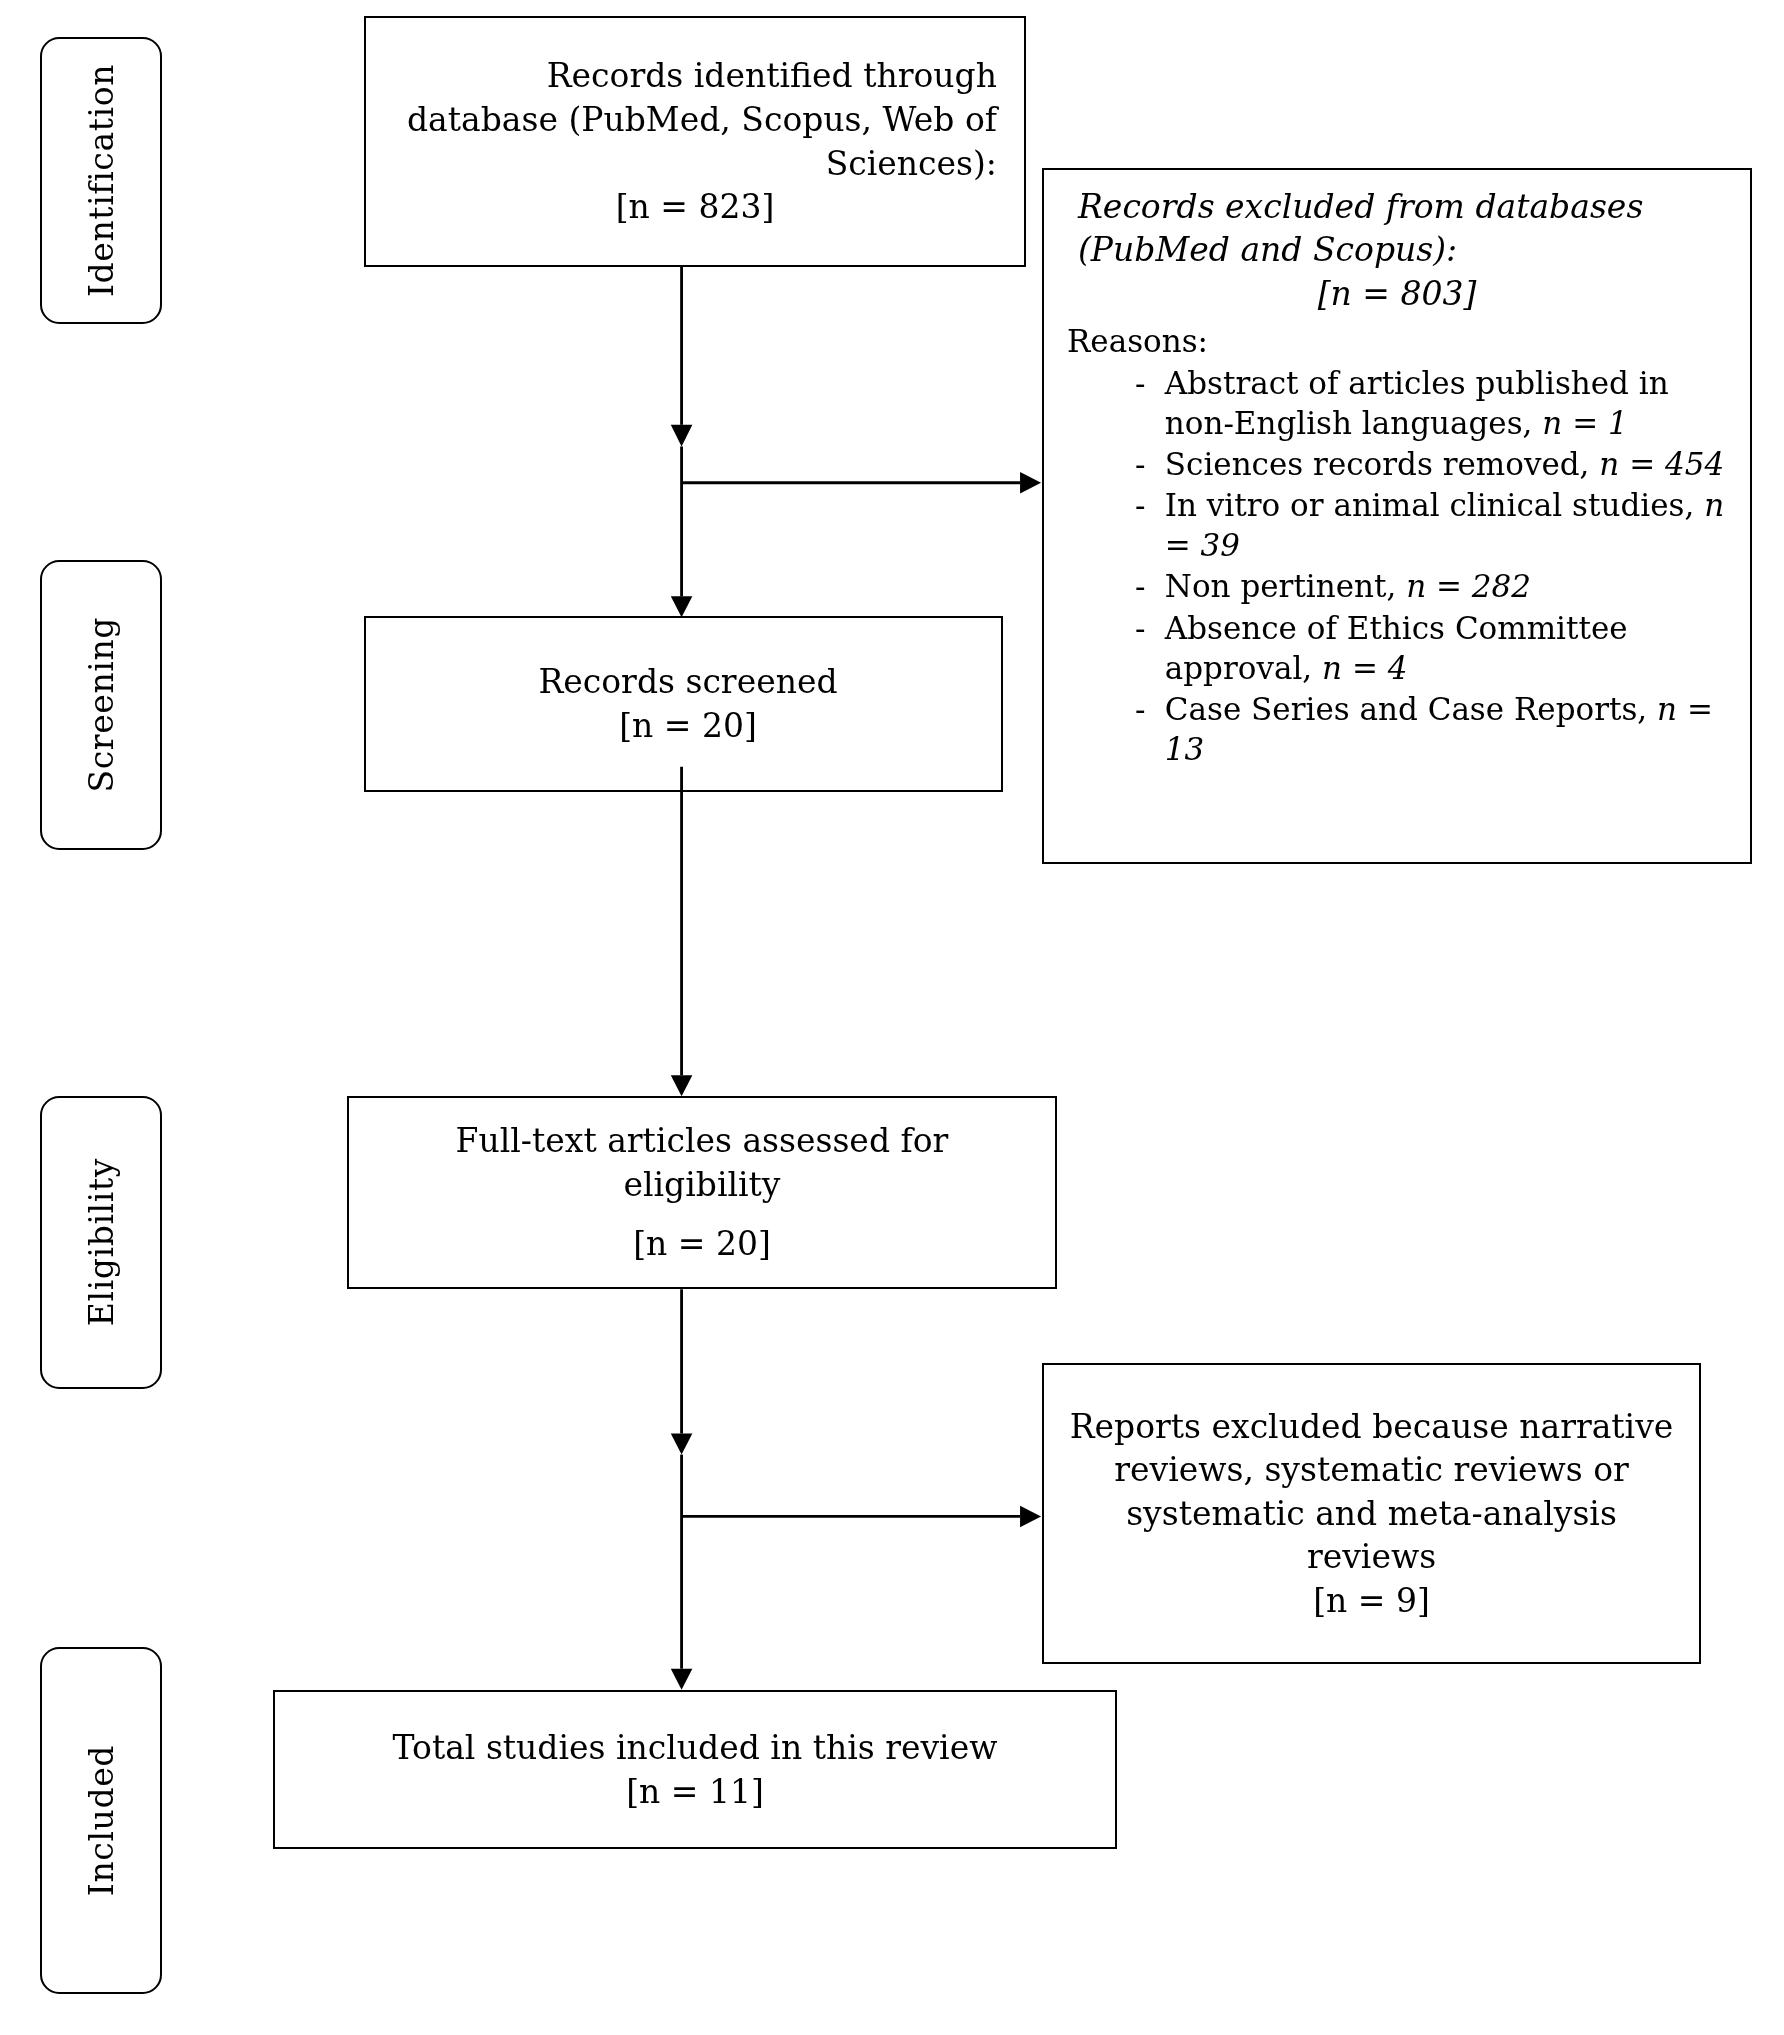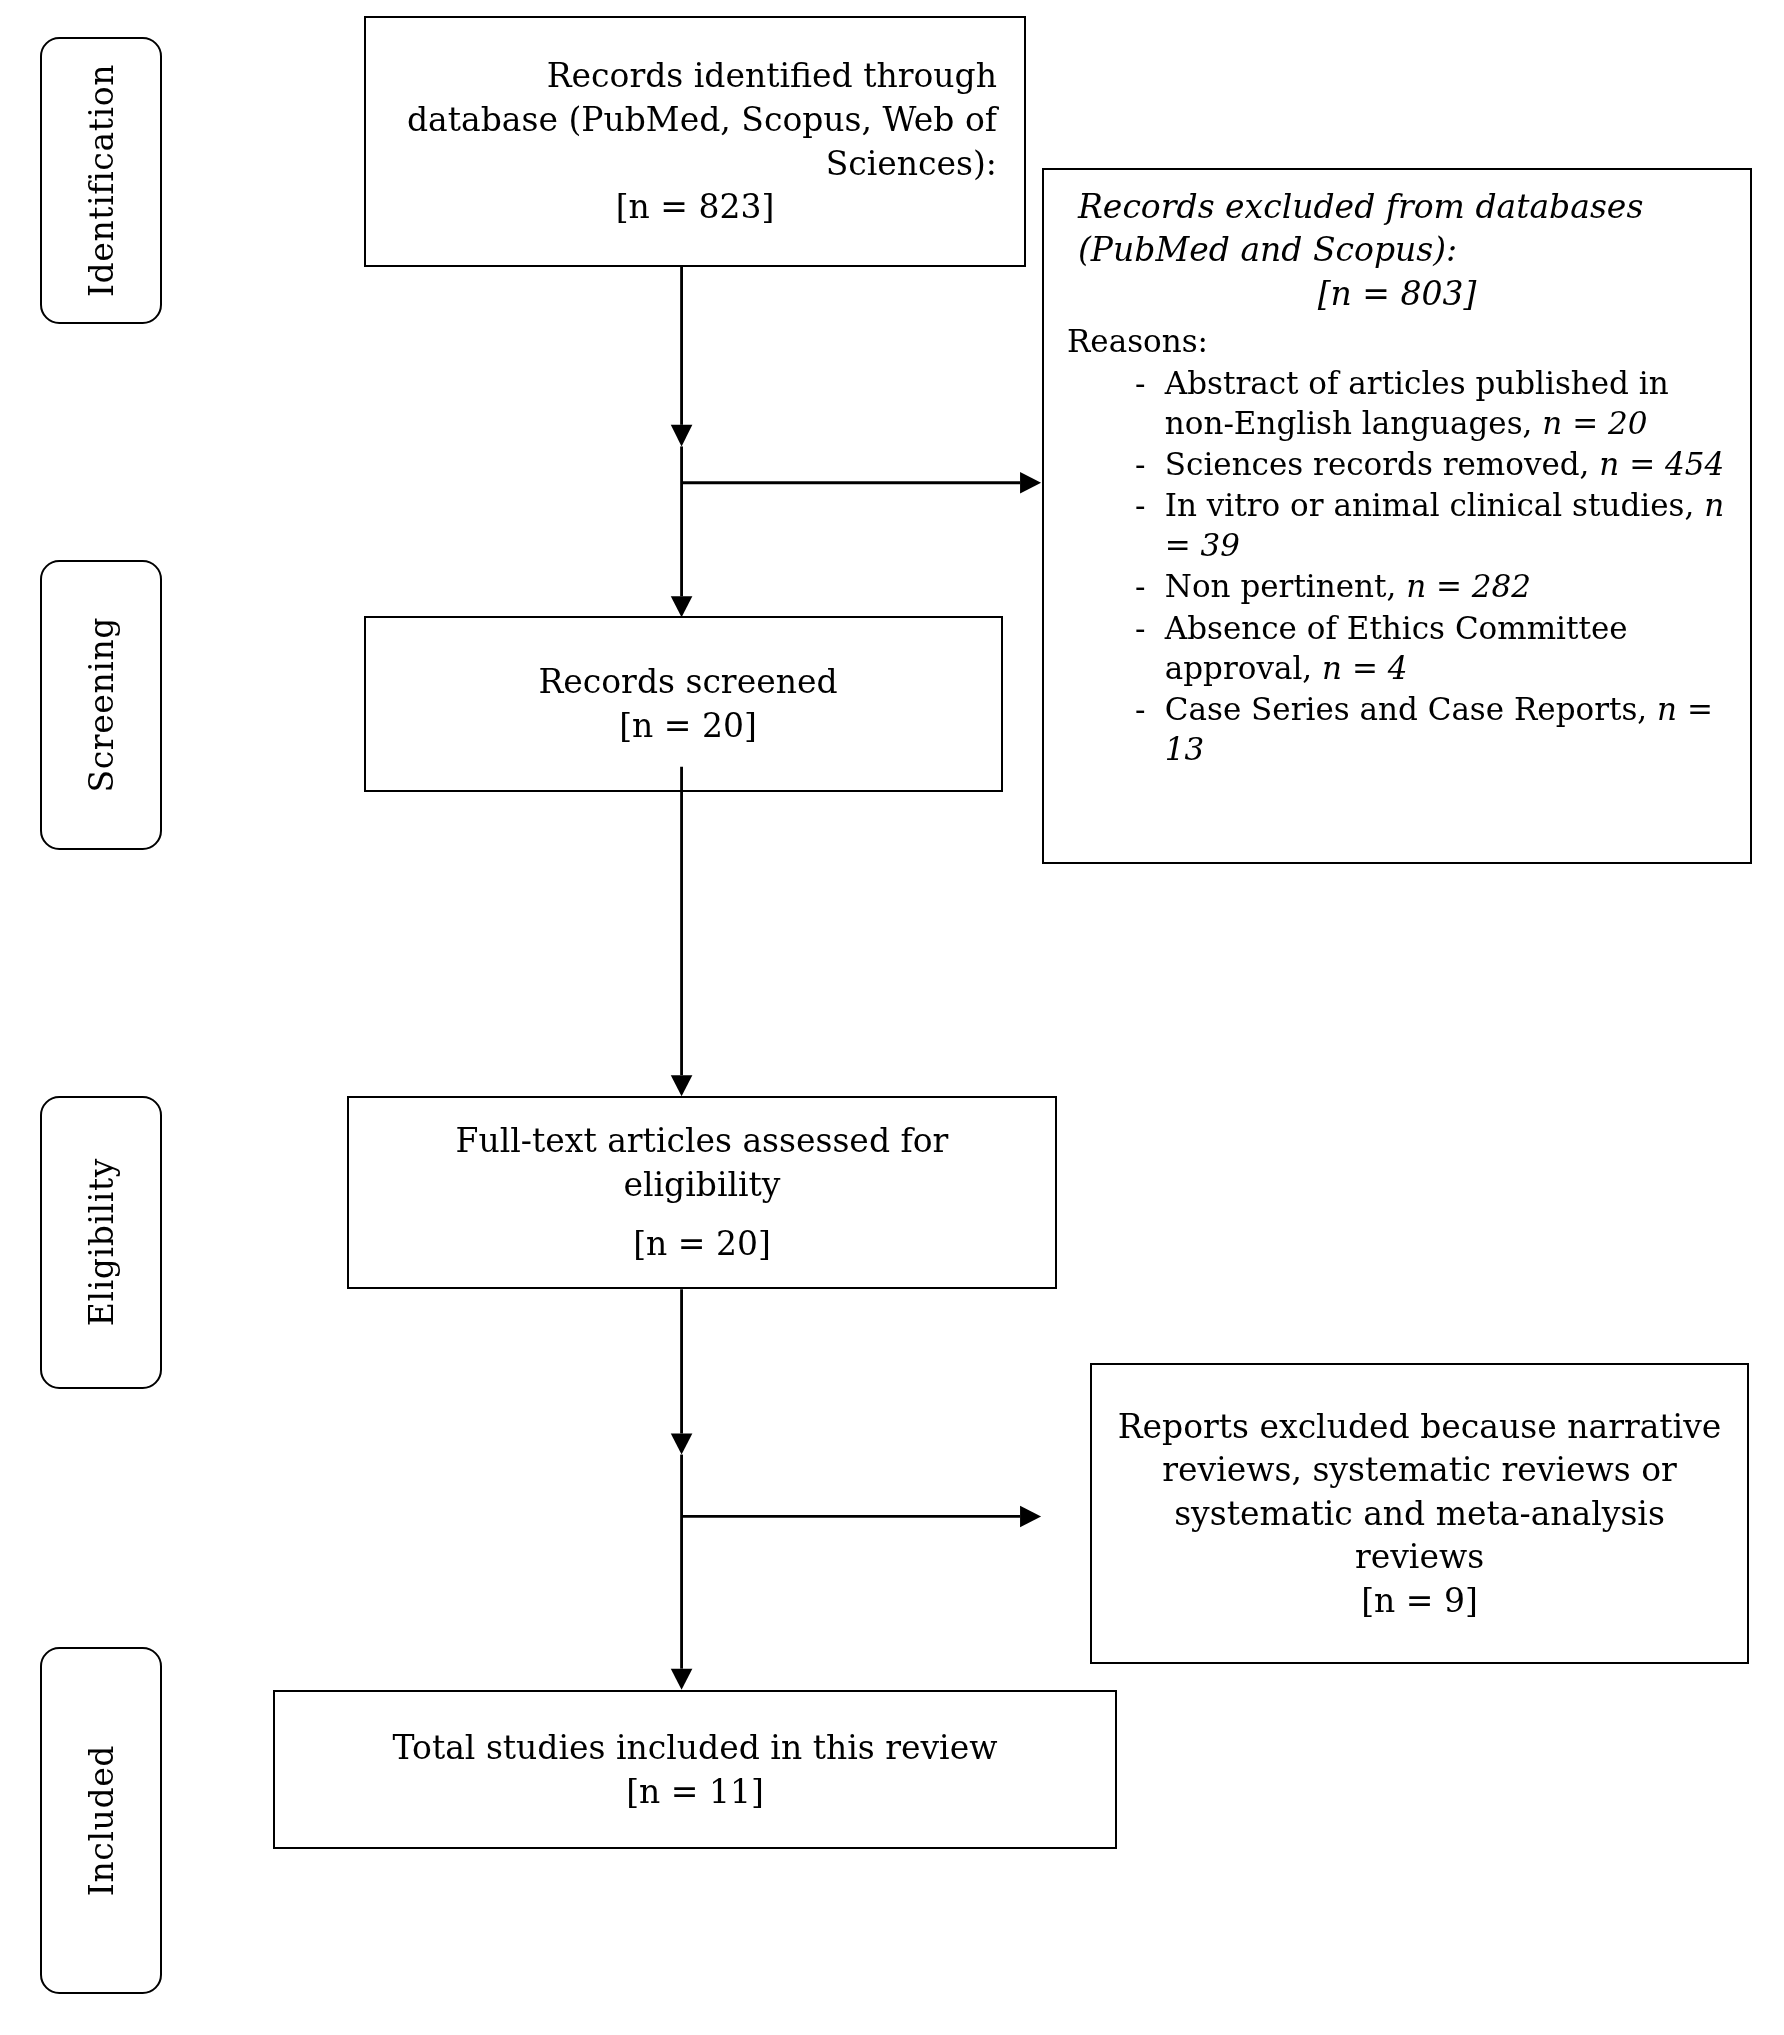--- a/index.html
+++ b/index.html
@@ -151,21 +151,21 @@
   </div>
 
   <div class="ebox" style="left:1042px; top:168px; width:710px; height:696px;">
     <div class="etitle">Records excluded from databases (PubMed and Scopus):</div>
     <div class="ecount">[n = 803]</div>
     <div class="reasons-label">Reasons:</div>
     <div class="reasons">
 
         <div class="reason">
           <span class="dash">-</span>
-          <span class="rtext"><span>Abstract of articles published in non-English languages, </span><i>n = 20</i></span>
+          <span class="rtext"><span>Abstract of articles published in non-English languages, </span><i>n = 1</i></span>
         </div>
 
         <div class="reason">
           <span class="dash">-</span>
           <span class="rtext"><span>Sciences records removed, </span><i>n = 454</i></span>
         </div>
 
         <div class="reason">
           <span class="dash">-</span>
           <span class="rtext"><span>In vitro or animal clinical studies, </span><i>n = 39</i></span>
@@ -181,21 +181,21 @@
           <span class="rtext"><span>Absence of Ethics Committee approval, </span><i>n = 4</i></span>
         </div>
 
         <div class="reason">
           <span class="dash">-</span>
           <span class="rtext"><span>Case Series and Case Reports, </span><i>n = 13</i></span>
         </div>
       </div>
   </div>
 
-  <div class="fbox" style="left:1090px; top:1363px; width:659px; height:301px; padding:11.4px 25px;">
+  <div class="fbox" style="left:1042px; top:1363px; width:659px; height:301px; padding:11.4px 25px;">
     <div>Reports excluded because narrative reviews, systematic reviews or systematic and meta-analysis reviews</div>
     <div class="count">[n = 9]</div>
   </div>
 
   <svg class="connectors" width="1784" height="2035" viewBox="0 0 3141 3583">
 
     <line x1="1200" y1="470" x2="1200" y2="748"></line>
     <polygon points="1200,786 1181,748 1219,748"></polygon>
 
     <line x1="1200" y1="786" x2="1200" y2="1050"></line>

